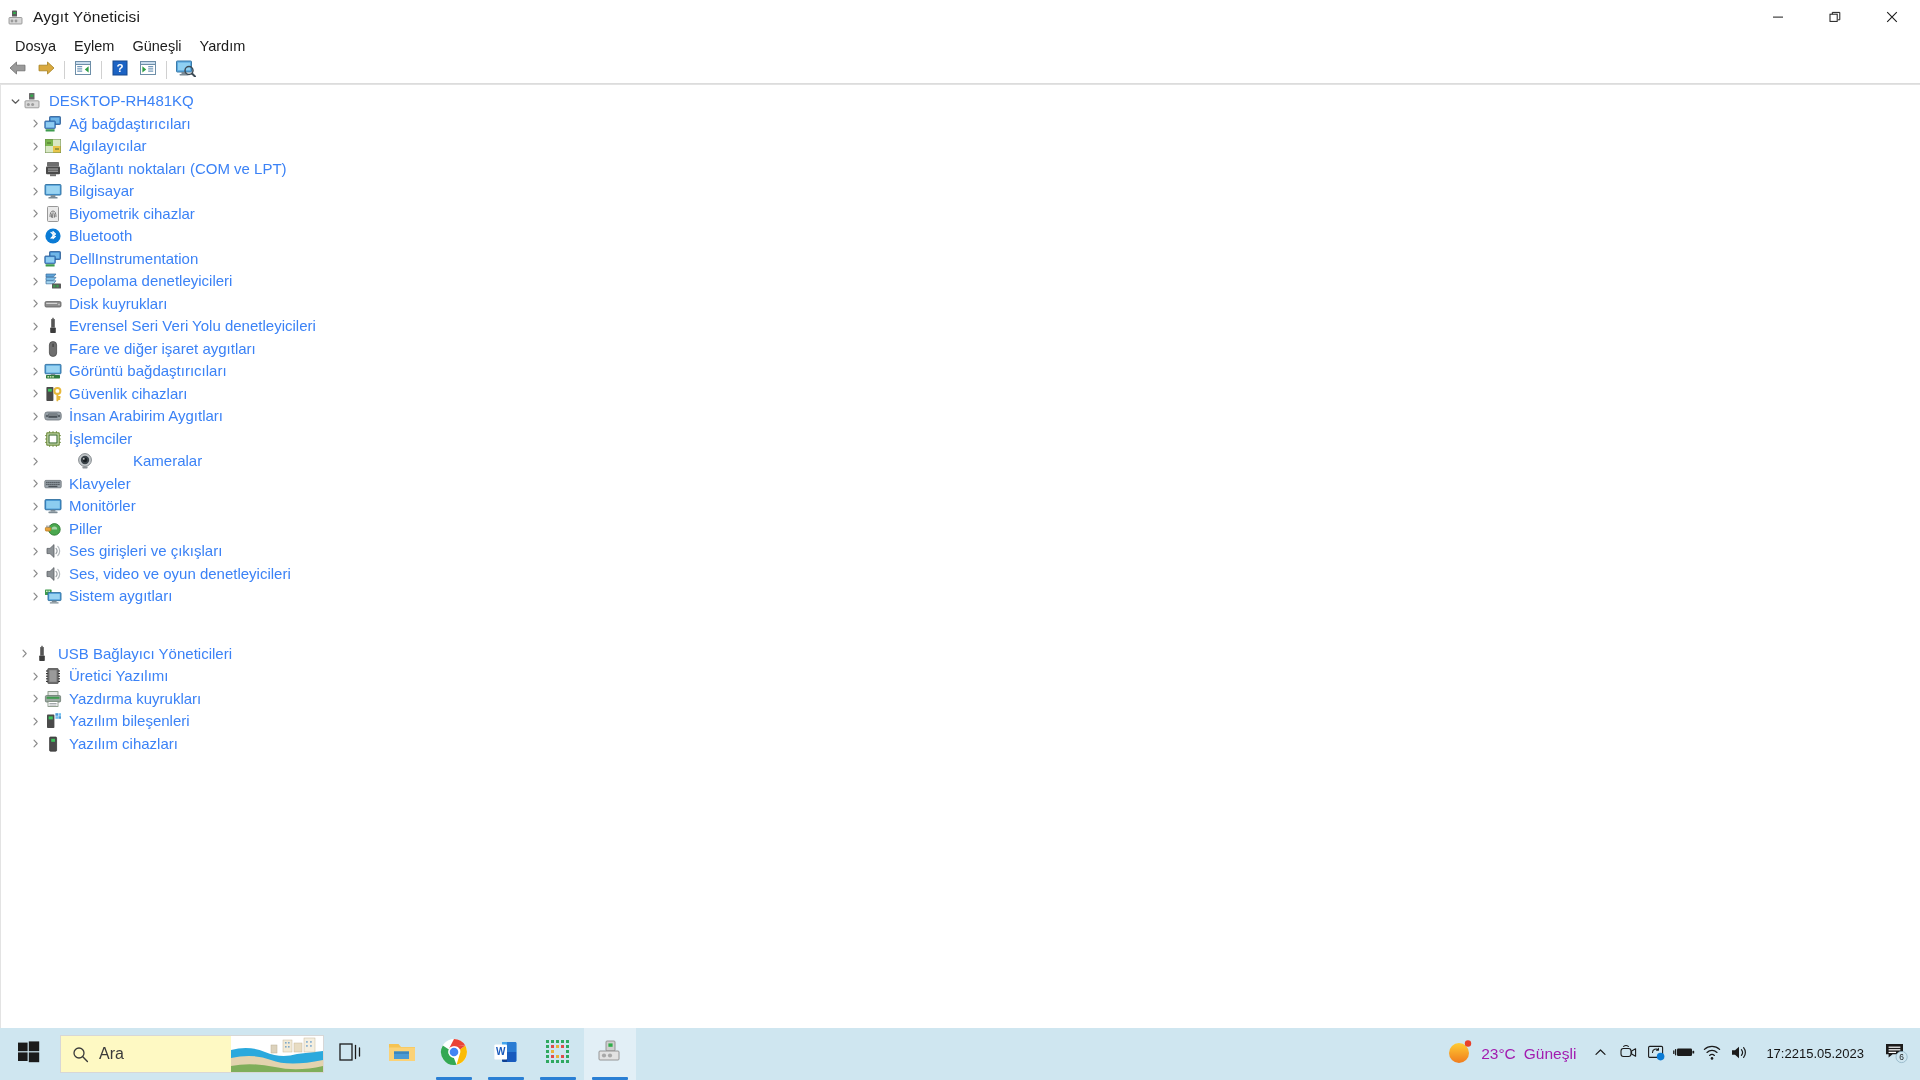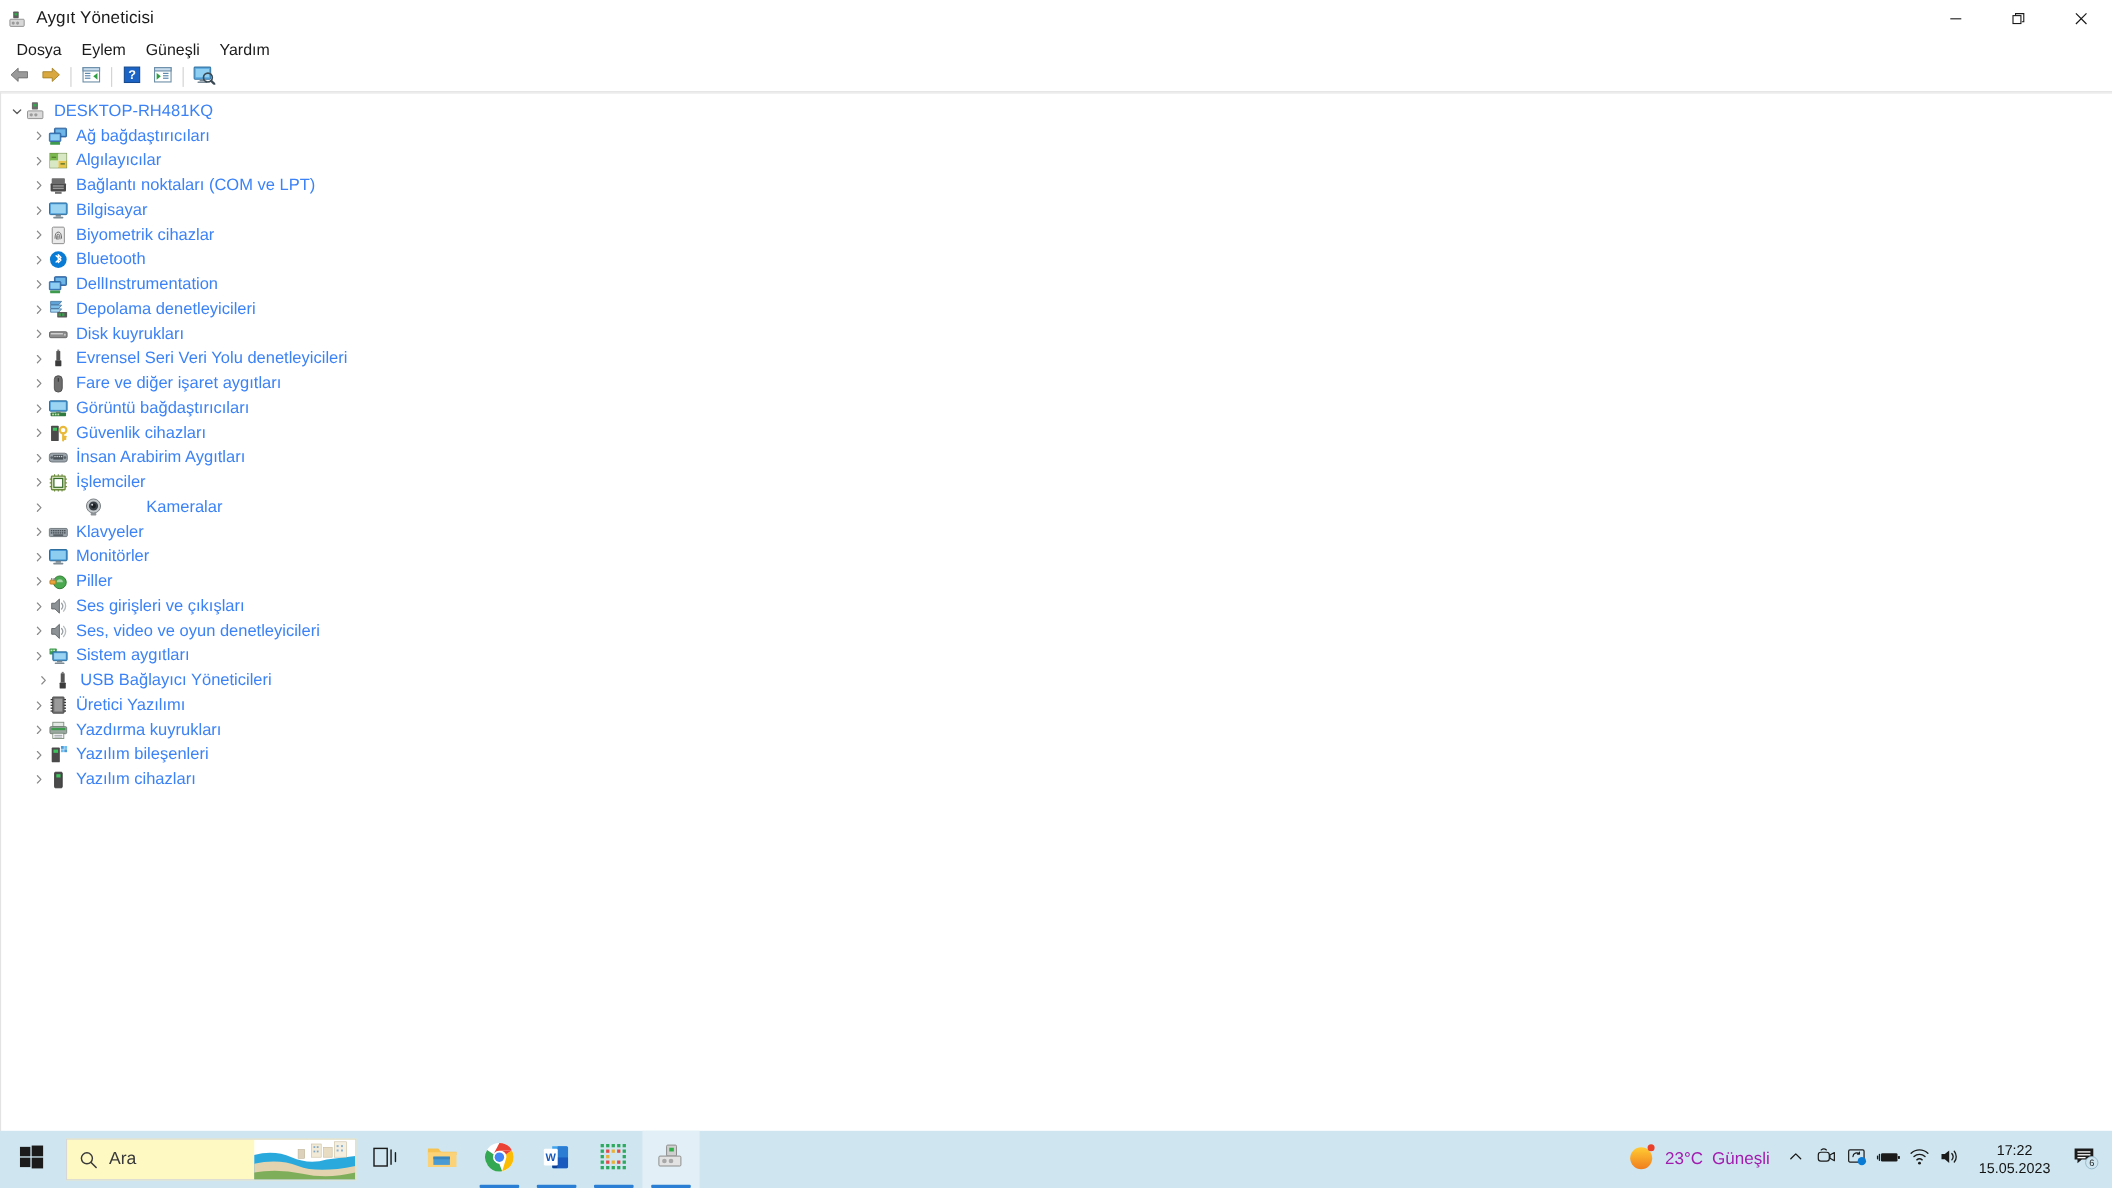--- a/index.html
+++ b/index.html
@@ -189,21 +189,21 @@
   }
   .weather-text { font-size: 15.5px; color: #a21caf; margin-left: 8px; }
   .tray-icon {
     width: 28px; height: 52px;
     display: flex; align-items: center; justify-content: center;
     cursor: default;
     position: relative;
   }
   .clock {
     height: 46px;
-    display: flex; flex-direction: column;
+    display: flex; 
     align-items: center; justify-content: center;
     padding: 0 12px;
     cursor: default;
   }
   .clock-time, .clock-date { font-size: 13px; color: #141414; line-height: 16px; }
   .notif {
     width: 40px; height: 52px;
     display: flex; align-items: center; justify-content: center;
     position: relative; cursor: default;
   }
@@ -662,21 +662,21 @@
               <rect x="1" y="2.6" width="6.6" height="5.4" rx="0.6" fill="#3e9b4e"></rect>
               <rect x="2" y="3.6" width="1.6" height="1.4" fill="#c8e8c4"></rect>
               <rect x="4.4" y="3.6" width="1.6" height="1.4" fill="#c8e8c4"></rect>
               <rect x="4" y="5.6" width="13" height="8" rx="0.8" fill="#4a9ad8" stroke="#2f6f9e" stroke-width="0.9"></rect>
               <rect x="5.2" y="6.8" width="10.6" height="5.6" fill="#9ad4f2"></rect>
               <rect x="7.8" y="13.6" width="4.8" height="1.6" fill="#7d8b94"></rect>
               <rect x="5.8" y="15.2" width="8.8" height="1.4" rx="0.5" fill="#7d8b94"></rect>
             </svg></div>
           <div class="node-label">Sistem aygıtları</div>
         </div>
-        <div class="tree-row" style="padding-left: 30px;">
+        <div class="tree-row" style="padding-left: 15px; margin-top: 35px;">
           <div class="twisty">
             <svg width="9" height="9" viewBox="0 0 9 9">
               <path d="M3 1.2 L6.2 4.5 L3 7.8" fill="none" stroke="#8a8a8a" stroke-width="1.1" stroke-linecap="round" stroke-linejoin="round"></path>
             </svg>
           </div>
           <div class="node-icon"><svg width="18" height="18" viewBox="0 0 18 18">
               <rect x="7.2" y="2" width="3.6" height="8.4" rx="0.5" fill="#555555"></rect>
               <rect x="6.2" y="10.4" width="5.6" height="5.6" rx="0.8" fill="#3c3c3c"></rect>
               <rect x="8.1" y="0.8" width="1.8" height="1.6" fill="#7a7a7a"></rect>
             </svg></div>

